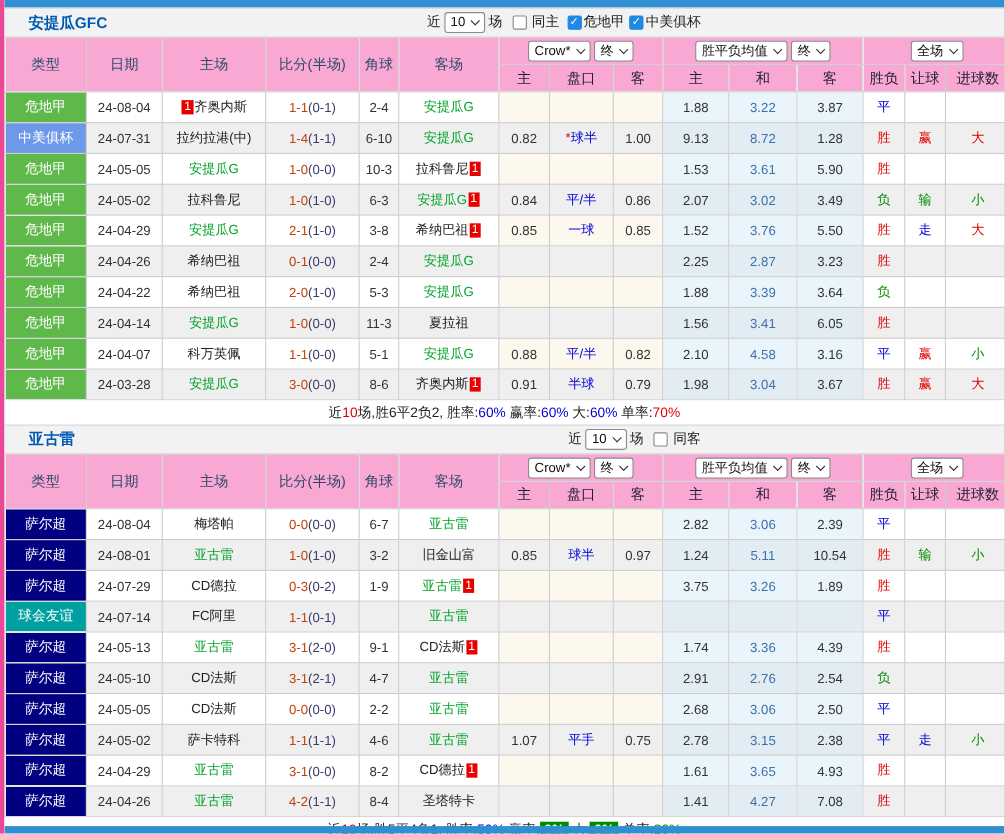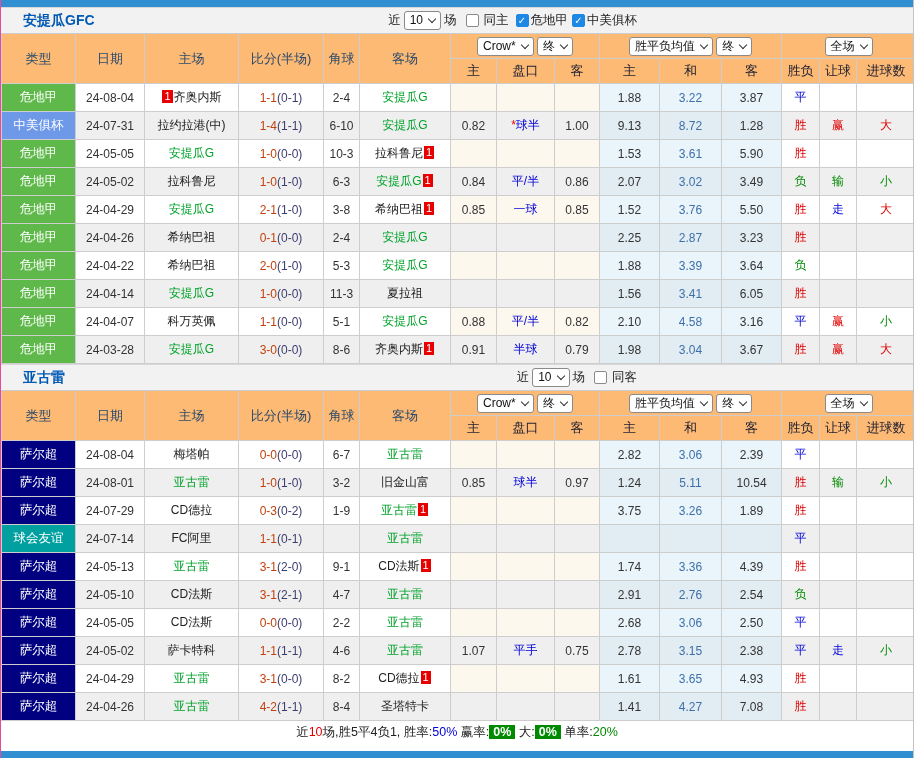--- a/index.html
+++ b/index.html
@@ -1,30 +1,30 @@
 <!DOCTYPE html>
 <html><head>
 <meta charset="utf-8">
 <style>
   html,body{margin:0;padding:0;background:#fff;}
   body{font-family:"Liberation Sans","DejaVu Sans",sans-serif;width:914px;}
-  #page{position:relative;width:914px;height:758px;overflow:hidden;border-left:1px solid #ec4899;border-right:1px solid #c3c3c3;box-sizing:border-box;background:#fff;}
+  #page{position:relative;width:914px;height:758px;overflow:hidden;border-left:4px solid #ec4899;border-right:1px solid #c3c3c3;box-sizing:border-box;background:#fff;}
   .topbar,.botbar{height:7px;background:#2f8fd0;width:100%;}
   .botbar{position:absolute;bottom:0;left:0;}
   .section{width:100%;}
   .title-bar{position:relative;height:26px;background:#f2f2f2;border-top:1px solid #d8d8d8;box-sizing:border-box;}
   .title{position:absolute;left:22px;top:4px;font-size:14px;font-weight:bold;color:#0059b3;}
   .controls{position:absolute;right:276px;top:3px;font-size:12.5px;color:#222;white-space:nowrap;display:flex;align-items:center;gap:3px;}
   .sel{display:inline-flex;align-items:center;border:1px solid #8a8a8a;border-radius:3px;background:#fff;padding:1px 5px 1px 5px;font-size:12px;color:#111;line-height:15px;cursor:default;}
   .sel-arrow{display:inline-block;width:5px;height:5px;border-right:1.7px solid #333;border-bottom:1.7px solid #333;transform:rotate(45deg);margin-left:6px;margin-top:-3px;}
   .cb{display:inline-block;width:13px;height:13px;box-sizing:border-box;border:1px solid #8a8a8a;border-radius:2px;background:#fff;margin:0 2px 0 6px;vertical-align:middle;font-size:10px;line-height:12px;text-align:center;color:#fff;}
   .cb.checked{background:#1e88e5;border-color:#1e88e5;font-weight:bold;}
   table.grid{border-collapse:collapse;table-layout:fixed;width:914px;font-size:12px;}
   table.grid th,table.grid td{border:1px solid #cdcdcd;text-align:center;overflow:hidden;white-space:nowrap;padding:0;}
-  thead th{background:#fdba74;font-weight:normal;}
+  thead th{background:#f9a8d4;font-weight:normal;}
   th.main-h{color:#2b4a6b;font-size:13px;}
   th.grp{height:24px;}
   tr.label-row th{height:24px;color:#223;font-size:13px;}
   tbody td{height:27px;color:#333;background:#fff;}
   tr.alt td{background:#efefef;}
   td.type{color:#fff;font-size:12.5px;border-bottom:1px solid #fdfdfd;border-top:1px solid #fdfdfd;}
   td.crow{background:#fdf8ee;}
   tr.alt td.crow{background:#efefef;}
   td.avg{background:#e9f5fb;}
   tr.alt td.avg{background:#e2edf3;}
@@ -295,20 +295,21 @@
               <td class="crow">0.79</td>
               <td class="avg avg-h">1.98</td>
               <td class="avg avg-d">3.04</td>
               <td class="avg avg-a">3.67</td>
               <td class="res c-red">胜</td>
               <td class="res c-red">赢</td>
               <td class="res c-red">大</td>
             </tr>
           </tbody>
     </table>
+    <div class="summary"><span>近</span><span class="c-red">10</span><span>场,胜6平2负2, 胜率:</span><span class="c-blue">60%</span><span> 赢率:</span><span class="c-blue">60%</span><span> 大:</span><span class="c-blue">60%</span><span> 单率:</span><span class="c-red">70%</span></div>
   </div>
 
   <div class="section">
     <div class="title-bar">
       <span class="title">亚古雷</span>
       <div class="controls">
         <span class="lbl">近</span>
         <span class="sel">
               <span class="sel-text">10</span>
               <span class="sel-arrow"></span>

